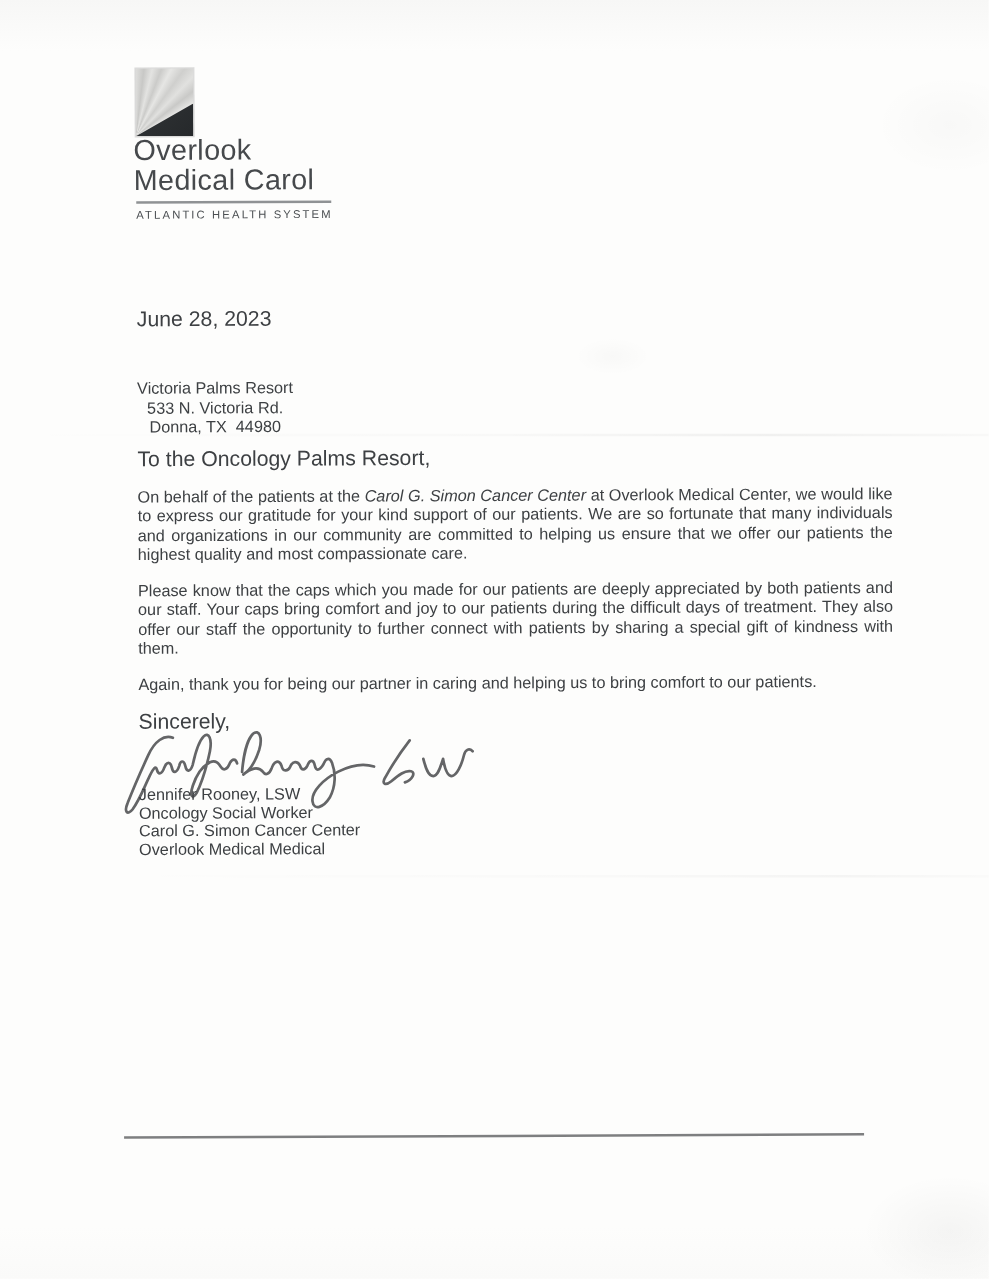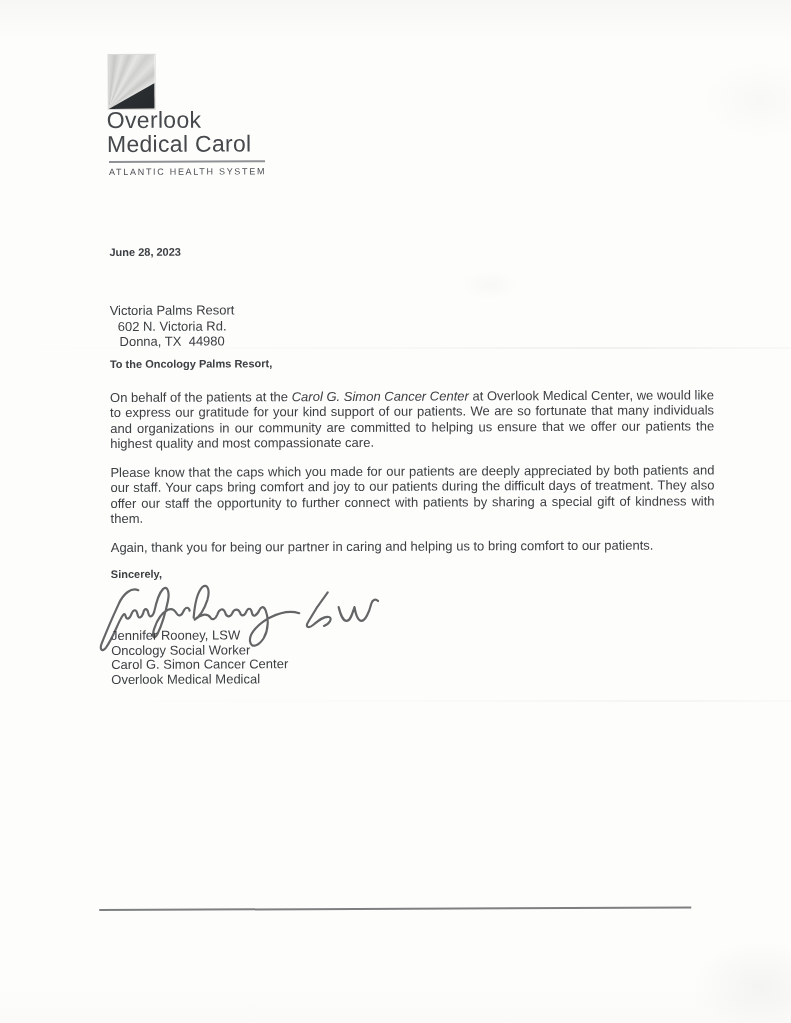--- a/index.html
+++ b/index.html
@@ -48,21 +48,21 @@
     position: absolute; left: 110px; top: 161px;
     width: 156px; height: 2px; background: #8f9294;
   }
   .system {
     position: absolute; left: 110px; top: 167px;
     font-size: 9px; font-weight: normal;
     letter-spacing: 1.7px; color: #4b4f52;
     white-space: pre;
   }
   
-  .line { position: absolute; left: 110px; font-size: 11px; white-space: pre; font-weight: bold; }
+  .line { position: absolute; left: 110px; font-size: 17px; white-space: pre; }
   .date       { top: 246px; }
   .recipient  { position: absolute; left: 110px; top: 303px; font-size: 13px; line-height: 15.5px; white-space: pre; text-align: center; }
   .salutation { top: 358px; }
   .body-p {
     position: absolute; left: 110px; width: 604px;
     margin: 0; font-size: 13px; line-height: 15.4px;
     text-align: justify; color: #3d4043;
   }
   .p1 { top: 390px; }
   .p2 { top: 465px; }
@@ -104,21 +104,21 @@
 
     <div class="logo">
       <div class="logo-dark"></div>
     </div>
     <div class="brand-name"><span>Overlook</span><br><span>Medical Carol</span></div>
     <div class="brand-rule"></div>
     <div class="system">ATLANTIC HEALTH SYSTEM</div>
 
     <div class="line date">June 28, 2023</div>
 
-    <div class="recipient"><span>Victoria Palms Resort</span><br><span>602 N. Victoria Rd.</span><br><span>Donna, TX  44980</span></div>
+    <div class="recipient"><span>Victoria Palms Resort</span><br><span>533 N. Victoria Rd.</span><br><span>Donna, TX  44980</span></div>
 
     <div class="line salutation">To the Oncology Palms Resort,</div>
 
     <p class="body-p p1"><span>On behalf of the patients at the </span><em>Carol G. Simon Cancer Center</em><span> at Overlook Medical Center, we would like to express our gratitude for your kind support of our patients.  We are so fortunate that many individuals and organizations in our community are committed to helping us ensure that we offer our patients the highest quality and most compassionate care.</span></p>
     <p class="body-p p2">Please know that the caps which you made for our patients are deeply appreciated by both patients and our staff.  Your caps bring comfort and joy to our patients during the difficult days of treatment.  They also offer our staff the opportunity to further connect with patients by sharing a special gift of kindness with them.</p>
     <p class="body-p p3">Again, thank you for being our partner in caring and helping us to bring comfort to our patients.</p>
 
     <div class="line closing">Sincerely,</div>
 
     <svg class="signature-svg" role="img" viewBox="0 0 300 76" fill="none" aria-label="Jennifer Rooney LSW">

